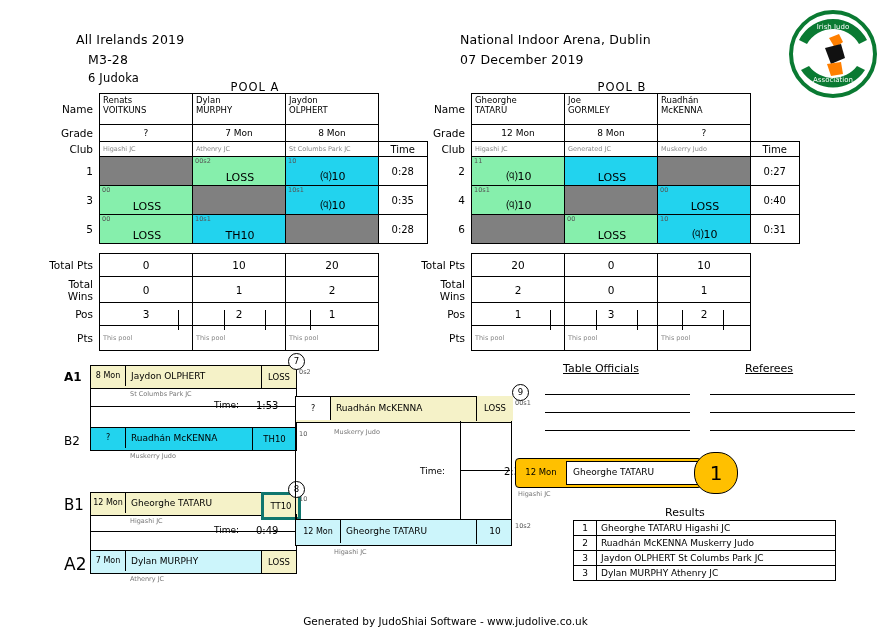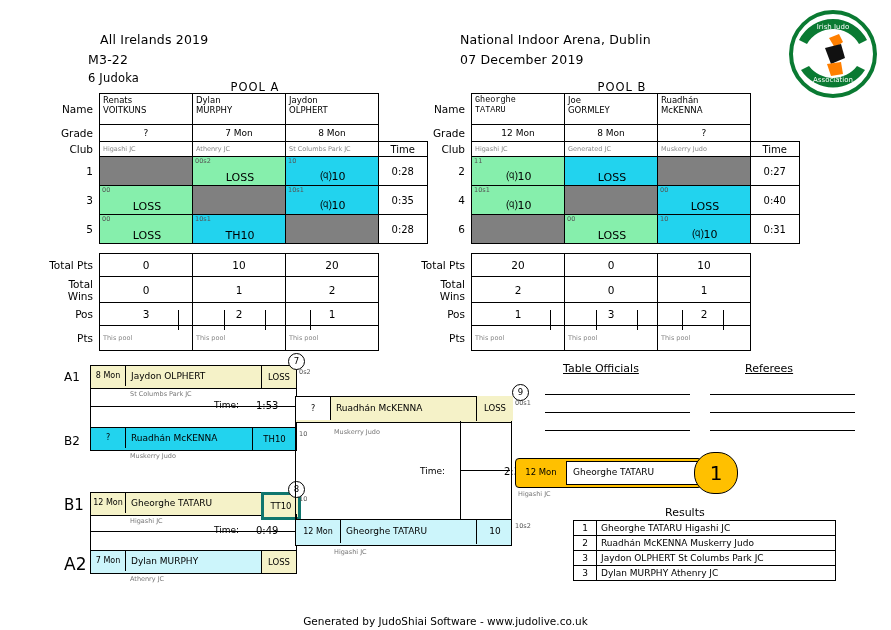--- a/index.html
+++ b/index.html
@@ -29,22 +29,22 @@
   .cyanbox{background:#22d3ee;}
   .lightcyan{background:#ccf5fb;}
   .lossbox{background:#f5f2c8;text-align:center;font-size:8.5px;}
   .officials{font-size:11px;text-decoration:underline;}
   .results td{border:1px solid #000;font-size:9px;padding:2px 4px;}
   .footer{text-align:center;font-size:10.5px;}
 </style>
 </head>
 <body>
 
-<div class="abs hdr" style="left:100px;top:32px;">All Irelands 2019</div>
-<div class="abs hdr" style="left:88px;top:52px;">M3-22</div>
+<div class="abs hdr" style="left:76px;top:32px;">All Irelands 2019</div>
+<div class="abs hdr" style="left:88px;top:52px;">M3-28</div>
 <div class="abs hdr" style="left:88px;top:71px;font-size:11.5px;">6 Judoka</div>
 <div class="abs hdr" style="left:460px;top:32px;">National Indoor Arena, Dublin</div>
 <div class="abs hdr" style="left:460px;top:52px;">07 December 2019</div>
 
 <div class="abs" style="left:789px;top:10px;width:88px;height:88px;">
   <svg width="88" height="88" viewBox="0 0 88 88">
     <circle cx="44" cy="44" r="42" fill="#ffffff" stroke="#0a7a32" stroke-width="4"></circle>
     <path d="M44 6 A38 38 0 0 1 44 82 A38 38 0 0 1 44 6 Z" fill="none"></path>
     <path d="M10 30 A38 38 0 0 1 78 30 L70 34 A30 30 0 0 0 18 34 Z" fill="#0a7a32"></path>
     <path d="M12 60 A38 38 0 0 0 76 60 L68 56 A30 30 0 0 1 20 56 Z" fill="#0a7a32"></path>
@@ -173,21 +173,21 @@
 <div class="abs" style="left:310px;top:310px;width:1px;height:20px;background:#000;"></div>
 <div class="abs" style="left:224px;top:310px;width:1px;height:20px;background:#000;"></div>
 
 <div class="abs poolttl" style="left:562px;top:80px;width:120px;">POOL B</div>
 
 <div class="abs" style="left:420px;top:93px;">
 <table class="pool">
   <tbody>
         <tr>
     <td class="lbl" style="width:44px;">Name</td>
-    <td class="nm" style="width:86px;height:26px;font-family:Liberation Mono, monospace;"><span style="white-space:pre-line;">Gheorghe
+    <td class="nm" style="width:86px;height:26px;"><span style="white-space:pre-line;">Gheorghe
 TATARU</span></td>
     <td class="nm" style="width:86px;"><span style="white-space:pre-line;">Joe
 GORMLEY</span></td>
     <td class="nm" style="width:86px;"><span style="white-space:pre-line;">Ruadhán
 McKENNA</span></td>
     <td style="border:none;width:46px;"></td>
   </tr>
   <tr>
     <td class="lbl">Grade</td>
     <td class="grade">12 Mon</td>
@@ -281,21 +281,21 @@
   </tr>
 </tbody>
     </table>
 </div>
 <div class="abs" style="left:550px;top:310px;width:1px;height:20px;background:#000;"></div>
 <div class="abs" style="left:596px;top:310px;width:1px;height:20px;background:#000;"></div>
 <div class="abs" style="left:637px;top:310px;width:1px;height:20px;background:#000;"></div>
 <div class="abs" style="left:682px;top:310px;width:1px;height:20px;background:#000;"></div>
 <div class="abs" style="left:723px;top:310px;width:1px;height:20px;background:#000;"></div>
 
-<div class="abs" style="left:64px;top:370px;font-size:12px;">A1</div>
+<div class="abs" style="left:64px;top:370px;font-size:12px;font-weight:bold;">A1</div>
 <div class="abs" style="left:64px;top:434px;font-size:12px;">B2</div>
 <div class="abs" style="left:64px;top:496px;font-size:15px;">B1</div>
 <div class="abs" style="left:64px;top:554px;font-size:17px;">A2</div>
 
 <div class="abs yellowbox" style="left:90px;top:365px;width:205px;height:22px;border:1px solid #000;">
   <div class="abs" style="left:0;top:0;width:34px;height:20px;border-right:1px solid #000;text-align:center;line-height:20px;font-size:8px;">8 Mon</div>
   <div class="abs ko-name" style="left:40px;top:5px;">Jaydon OLPHERT</div>
 </div>
 <div class="abs lossbox" style="left:261px;top:365px;width:34px;height:22px;border:1px solid #000;line-height:22px;">LOSS</div>
 <div class="abs" style="left:299px;top:368px;font-size:6.5px;color:#555;">0s2</div>

